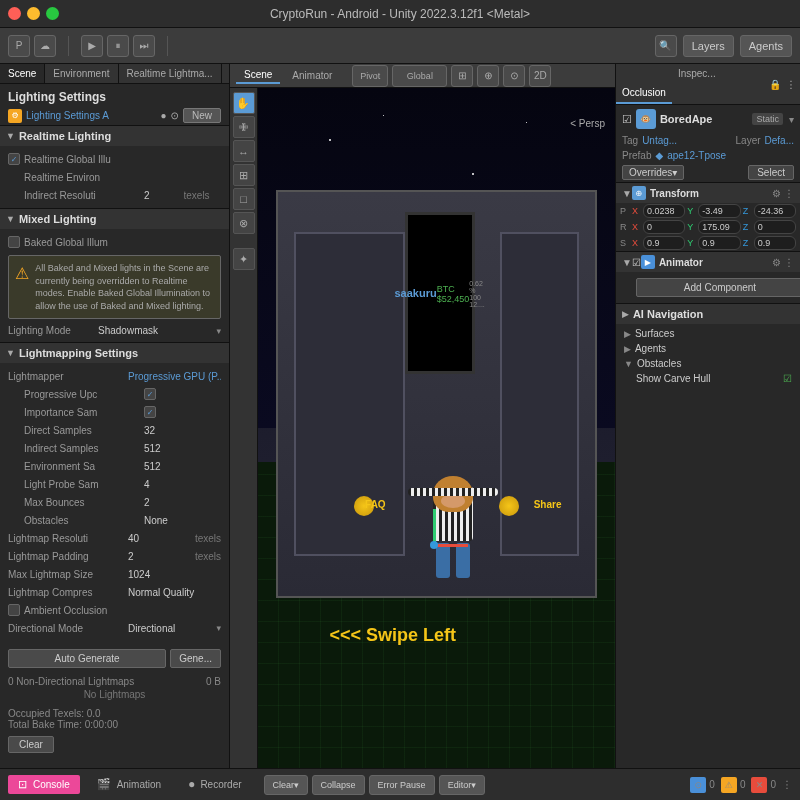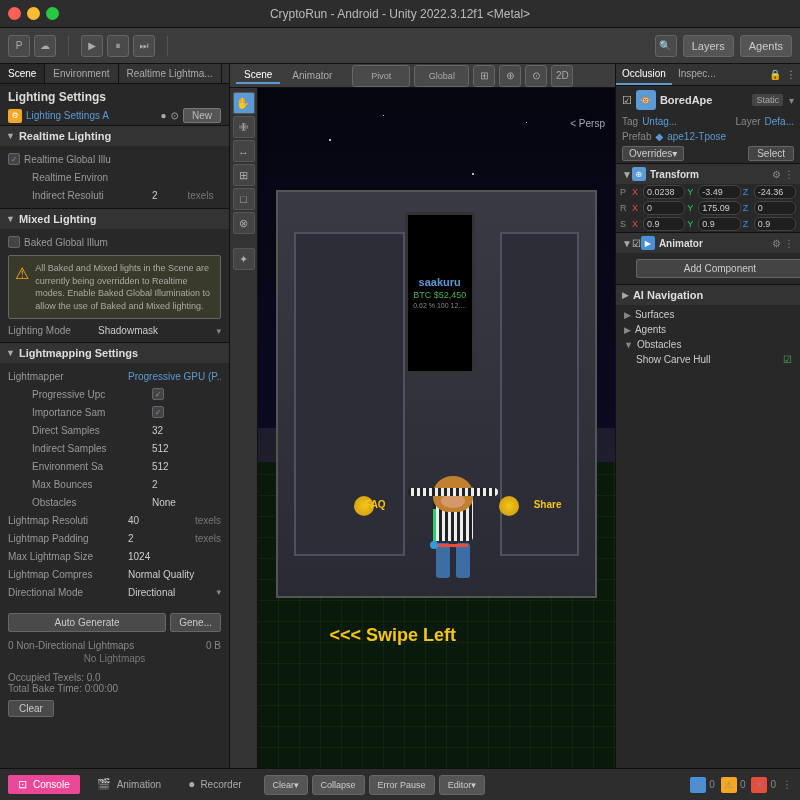--- a/index.html
+++ b/index.html
@@ -100,21 +100,21 @@
     .share-label { position: absolute; bottom: 38%; right: 15%; color: #f5c518; font-size: 10px; font-weight: bold; }
     .swipe-text { position: absolute; bottom: 18%; left: 20%; color: #f5c518; font-size: 18px; font-weight: bold; }
 
     .coin-left { position: absolute; bottom: 37%; left: 27%; width: 20px; height: 20px; background: radial-gradient(circle, #f5c518, #c8960c); border-radius: 50%; }
     .coin-right { position: absolute; bottom: 37%; right: 27%; width: 20px; height: 20px; background: radial-gradient(circle, #f5c518, #c8960c); border-radius: 50%; }
 
     
     .right-panel { width: 185px; background: #282828; border-left: 1px solid #111; display: flex; flex-direction: column; overflow: hidden; }
     .right-panel-tabs { display: flex; background: #333; border-bottom: 1px solid #111; font-size: 10px; }
     .rp-tab { padding: 4px 6px; color: #aaa; cursor: pointer; }
-    .rp-tab.active { color: #fff; border-bottom: 2px solid #5b9bd5; }
+    .rp-tab.active { color: #fff; border-bottom: 2px solid #5b9bd5; margin-top: 19px; }
 
     .rp-content { flex: 1; overflow-y: auto; padding: 0; }
     .rp-content::-webkit-scrollbar { width: 4px; }
     .rp-content::-webkit-scrollbar-thumb { background: #555; }
 
     .obj-header { display: flex; align-items: center; padding: 4px 6px; gap: 4px; }
     .obj-icon { width: 20px; height: 20px; background: #5b9bd5; border-radius: 3px; display: flex; align-items: center; justify-content: center; font-size: 9px; color: #fff; }
     .obj-name { font-size: 11px; color: #ddd; font-weight: bold; flex: 1; }
     .obj-static { font-size: 9px; color: #aaa; background: #444; padding: 1px 4px; border-radius: 2px; }
 
@@ -158,21 +158,21 @@
     .bottom-bar { height: 32px; background: #2d2d2d; border-top: 1px solid #111; display: flex; align-items: center; padding: 0 8px; gap: 8px; }
     .bottom-tab { padding: 3px 10px; font-size: 10px; color: #aaa; cursor: pointer; border-radius: 2px; }
     .bottom-tab.active { background: #ec4899; color: #fff; }
     .bottom-tab-icon { font-size: 11px; margin-right: 3px; }
 
     .bottom-right { margin-left: auto; display: flex; align-items: center; gap: 6px; }
     .status-item { display: flex; align-items: center; gap: 3px; font-size: 10px; color: #888; }
     .status-icon { width: 16px; height: 16px; background: #444; border-radius: 2px; display: flex; align-items: center; justify-content: center; font-size: 9px; }
 
     
-    .prop-row.indent { padding-left: 32px; }
+    .prop-row.indent { padding-left: 24px; }
 
     .checkbox { width: 12px; height: 12px; background: #444; border: 1px solid #666; display: inline-flex; align-items: center; justify-content: center; font-size: 8px; color: #5b9bd5; border-radius: 2px; }
     .checkbox.checked::after { content: '✓'; }
 
     .dropdown-arrow { color: #888; font-size: 9px; margin-left: 2px; }
   </style>
 </head>
 <body>
 
 <div class="title-bar">
@@ -288,20 +288,24 @@
         </div>
         <div class="prop-row indent">
           <span class="prop-label">Indirect Samples</span>
           <span class="prop-value">512</span>
         </div>
         <div class="prop-row indent">
           <span class="prop-label">Environment Sa</span>
           <span class="prop-value">512</span>
         </div>
         <div class="prop-row indent">
+          <span class="prop-label">Light Probe Sam</span>
+          <span class="prop-value">4</span>
+        </div>
+        <div class="prop-row indent">
           <span class="prop-label">Max Bounces</span>
           <span class="prop-value">2</span>
         </div>
         <div class="prop-row indent">
           <span class="prop-label">Obstacles</span>
           <span class="prop-value">None</span>
         </div>
         <div class="prop-row">
           <span class="prop-label">Lightmap Resoluti</span>
           <span class="prop-value">40</span>
@@ -312,20 +316,24 @@
           <span class="prop-value">2</span>
           <span style="color:#777;font-size:10px;margin-left:2px;">texels</span>
         </div>
         <div class="prop-row">
           <span class="prop-label">Max Lightmap Size</span>
           <span class="prop-value">1024</span>
         </div>
         <div class="prop-row">
           <span class="prop-label">Lightmap Compres</span>
           <span class="prop-value">Normal Quality</span>
+        </div>
+        <div class="prop-row">
+          <span class="checkbox"></span>
+          <span class="prop-label" style="margin-left:4px;">Ambient Occlusion</span>
         </div>
         <div class="prop-row">
           <span class="prop-label">Directional Mode</span>
           <span class="prop-value">Directional</span>
           <span class="dropdown-arrow">▾</span>
         </div>
       </div>
 
       <div class="auto-gen-row">
         <button class="auto-gen-btn">Auto Generate</button>
@@ -349,21 +357,21 @@
         <button class="clear-btn">Clear</button>
       </div>
     </div>
   </div>
 
   <div class="center-panel">
     <div class="scene-toolbar">
       <span class="scene-tab active">Scene</span>
       <span class="scene-tab">Animator</span>
       <div style="margin-left:8px;display:flex;gap:4px;align-items:center;">
-        <div class="toolbar-icon" style="font-size:9px;width:58px;">Pivot</div>
+        <div class="toolbar-icon" style="font-size:9px;width:36px;">Pivot</div>
         <div class="toolbar-icon" style="font-size:9px;width:55px;">Global</div>
         <div class="toolbar-icon">⊞</div>
         <div class="toolbar-icon">⊕</div>
         <div class="toolbar-icon">⊙</div>
         <div class="toolbar-icon">2D</div>
       </div>
     </div>
 
     <div class="viewport">
       <div class="viewport-bg"></div>
@@ -390,21 +398,21 @@
           <div style="position:absolute;top:35%;left:45%;width:1px;height:1px;background:#aaf;border-radius:50%;"></div>
         </div>
 
         <div class="floor-grid"></div>
 
         <div style="position:absolute;top:15%;left:5%;width:90%;height:60%;background:linear-gradient(180deg,#3a3a45 0%,#2a2a35 100%);border:2px solid #555;">
 
           <div style="position:absolute;top:10%;left:5%;width:35%;height:80%;background:#2d2d38;border:2px solid #505060;"></div>
           <div style="position:absolute;top:10%;right:5%;width:25%;height:80%;background:#2d2d38;border:2px solid #505060;"></div>
 
-          <div style="position:absolute;top:5%;left:40%;width:22%;height:40%;background:#000;border:3px solid #333;display:flex;flex-direction:column;align-items:center;justify-content:center;">
+          <div style="position:absolute;top:5%;left:40%;width:22%;height:40%;background:#000;border:3px solid #333;display:flex;flex-direction:row;align-items:center;justify-content:center;">
             <div style="color:#5b9bd5;font-size:11px;font-weight:bold;">saakuru</div>
             <div style="color:#4CAF50;font-size:9px;margin-top:2px;">BTC $52,450</div>
             <div style="color:#888;font-size:7px;margin-top:2px;">0.62 % 100 12....</div>
           </div>
         </div>
 
         <div class="coin-left"></div>
         <div class="coin-right"></div>
 
         <div class="faq-label">FAQ</div>

